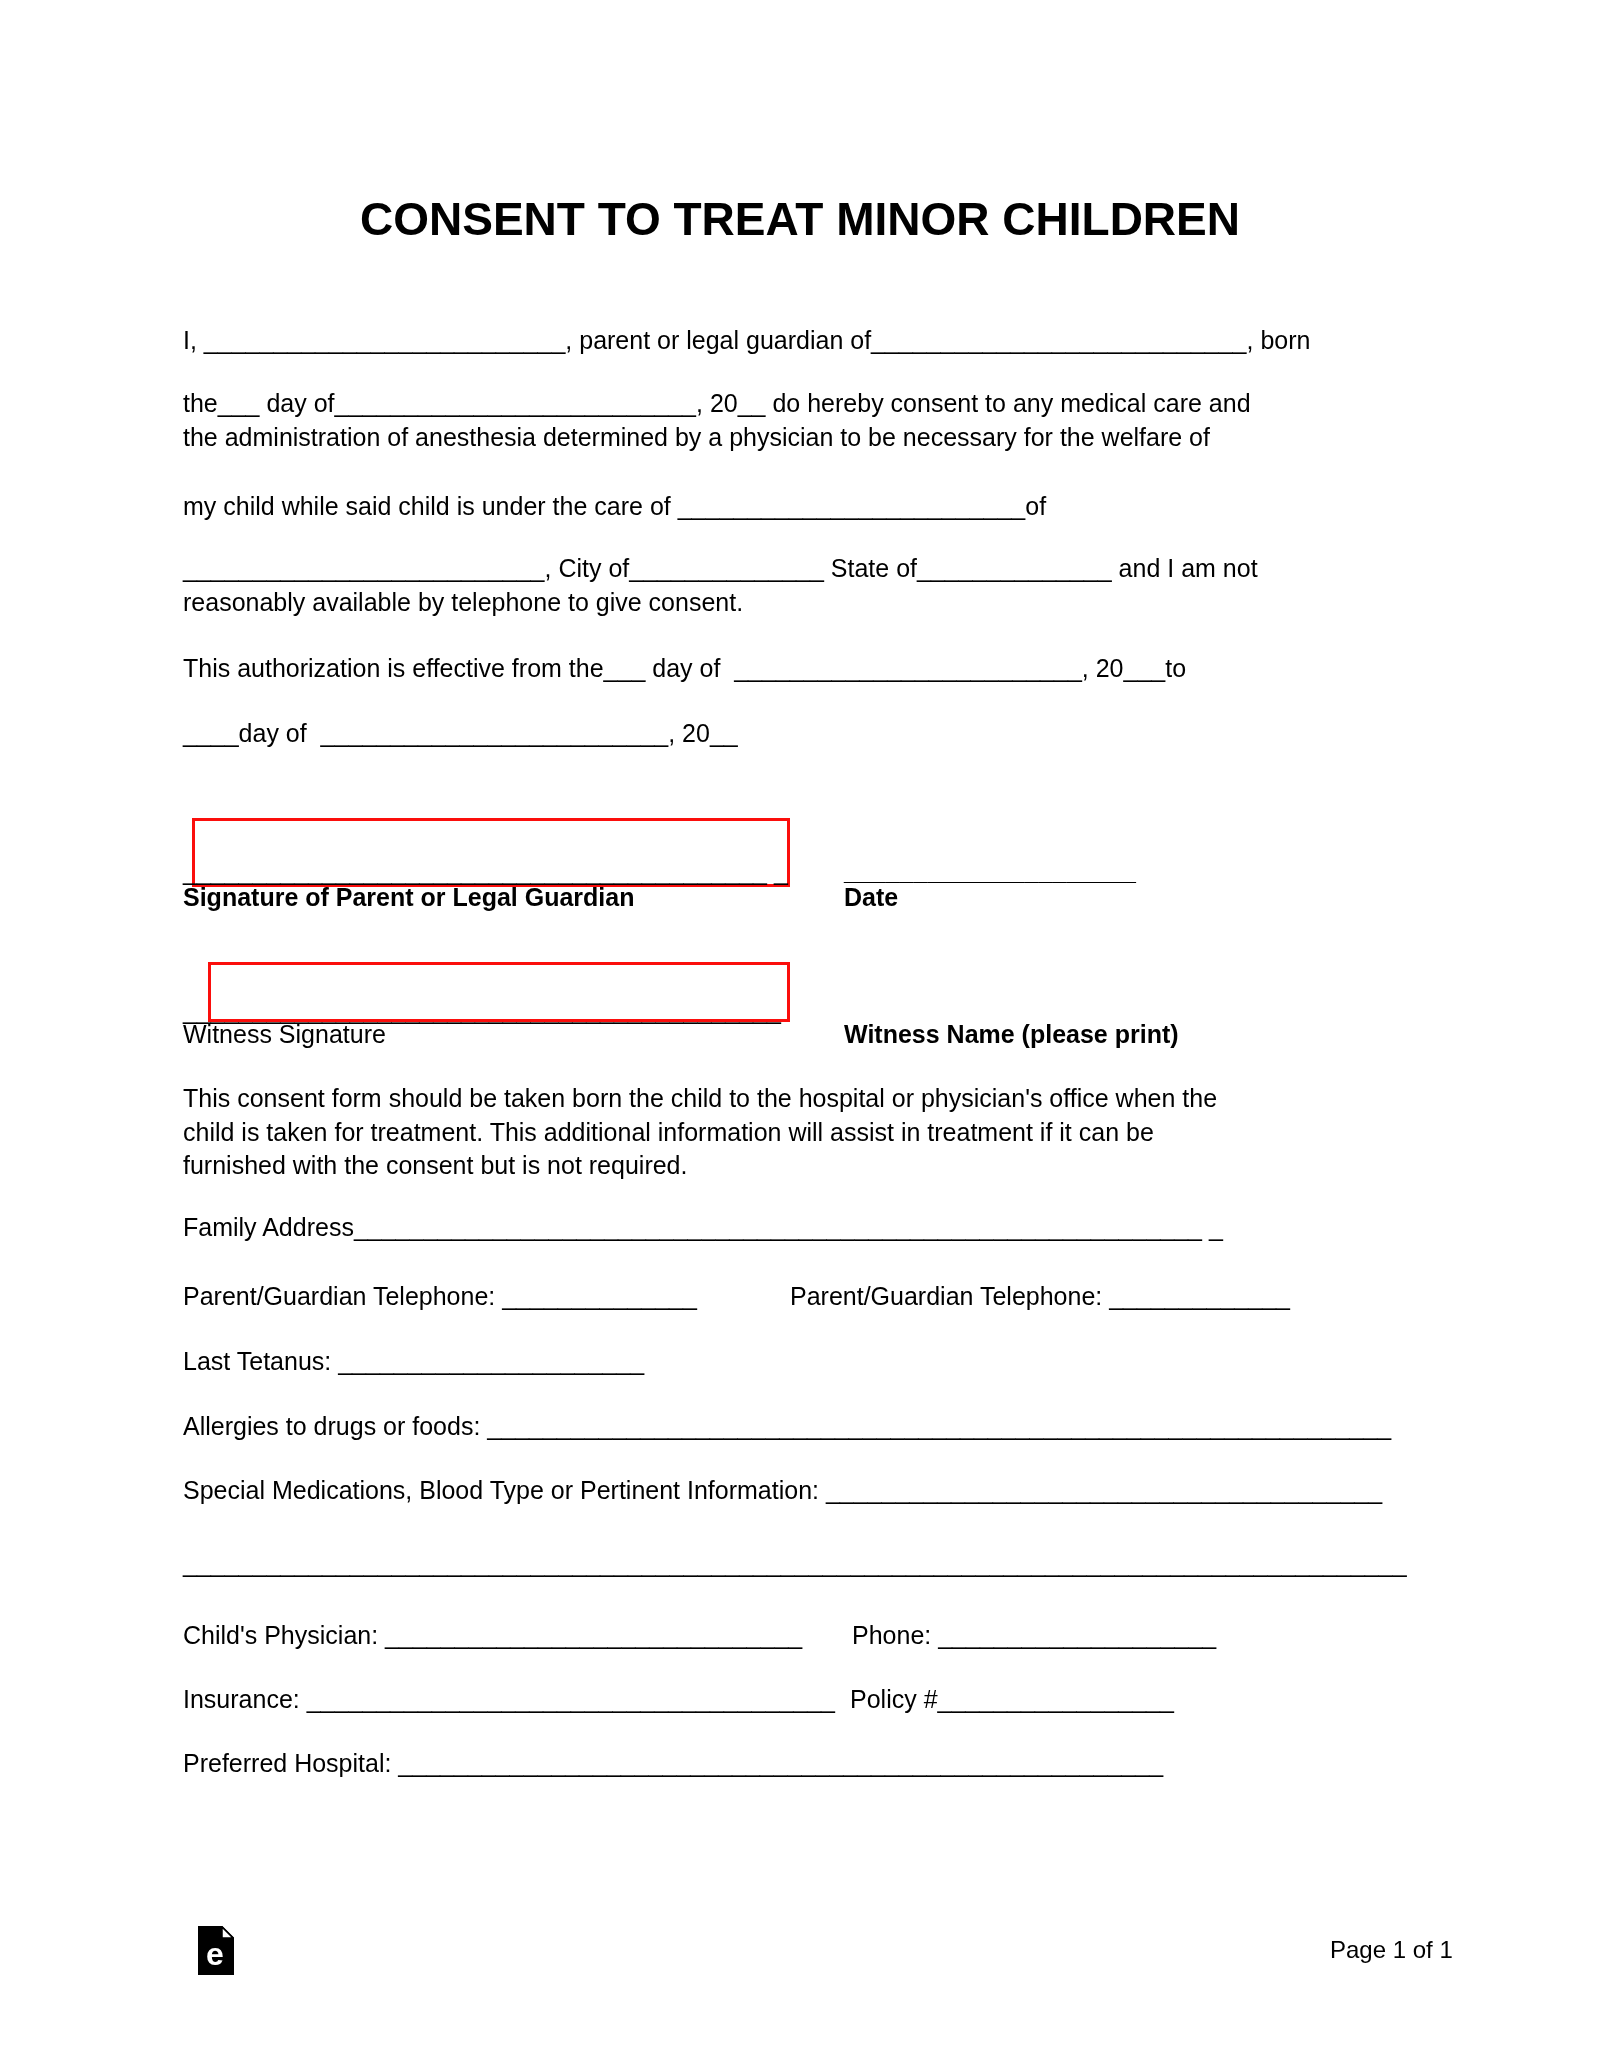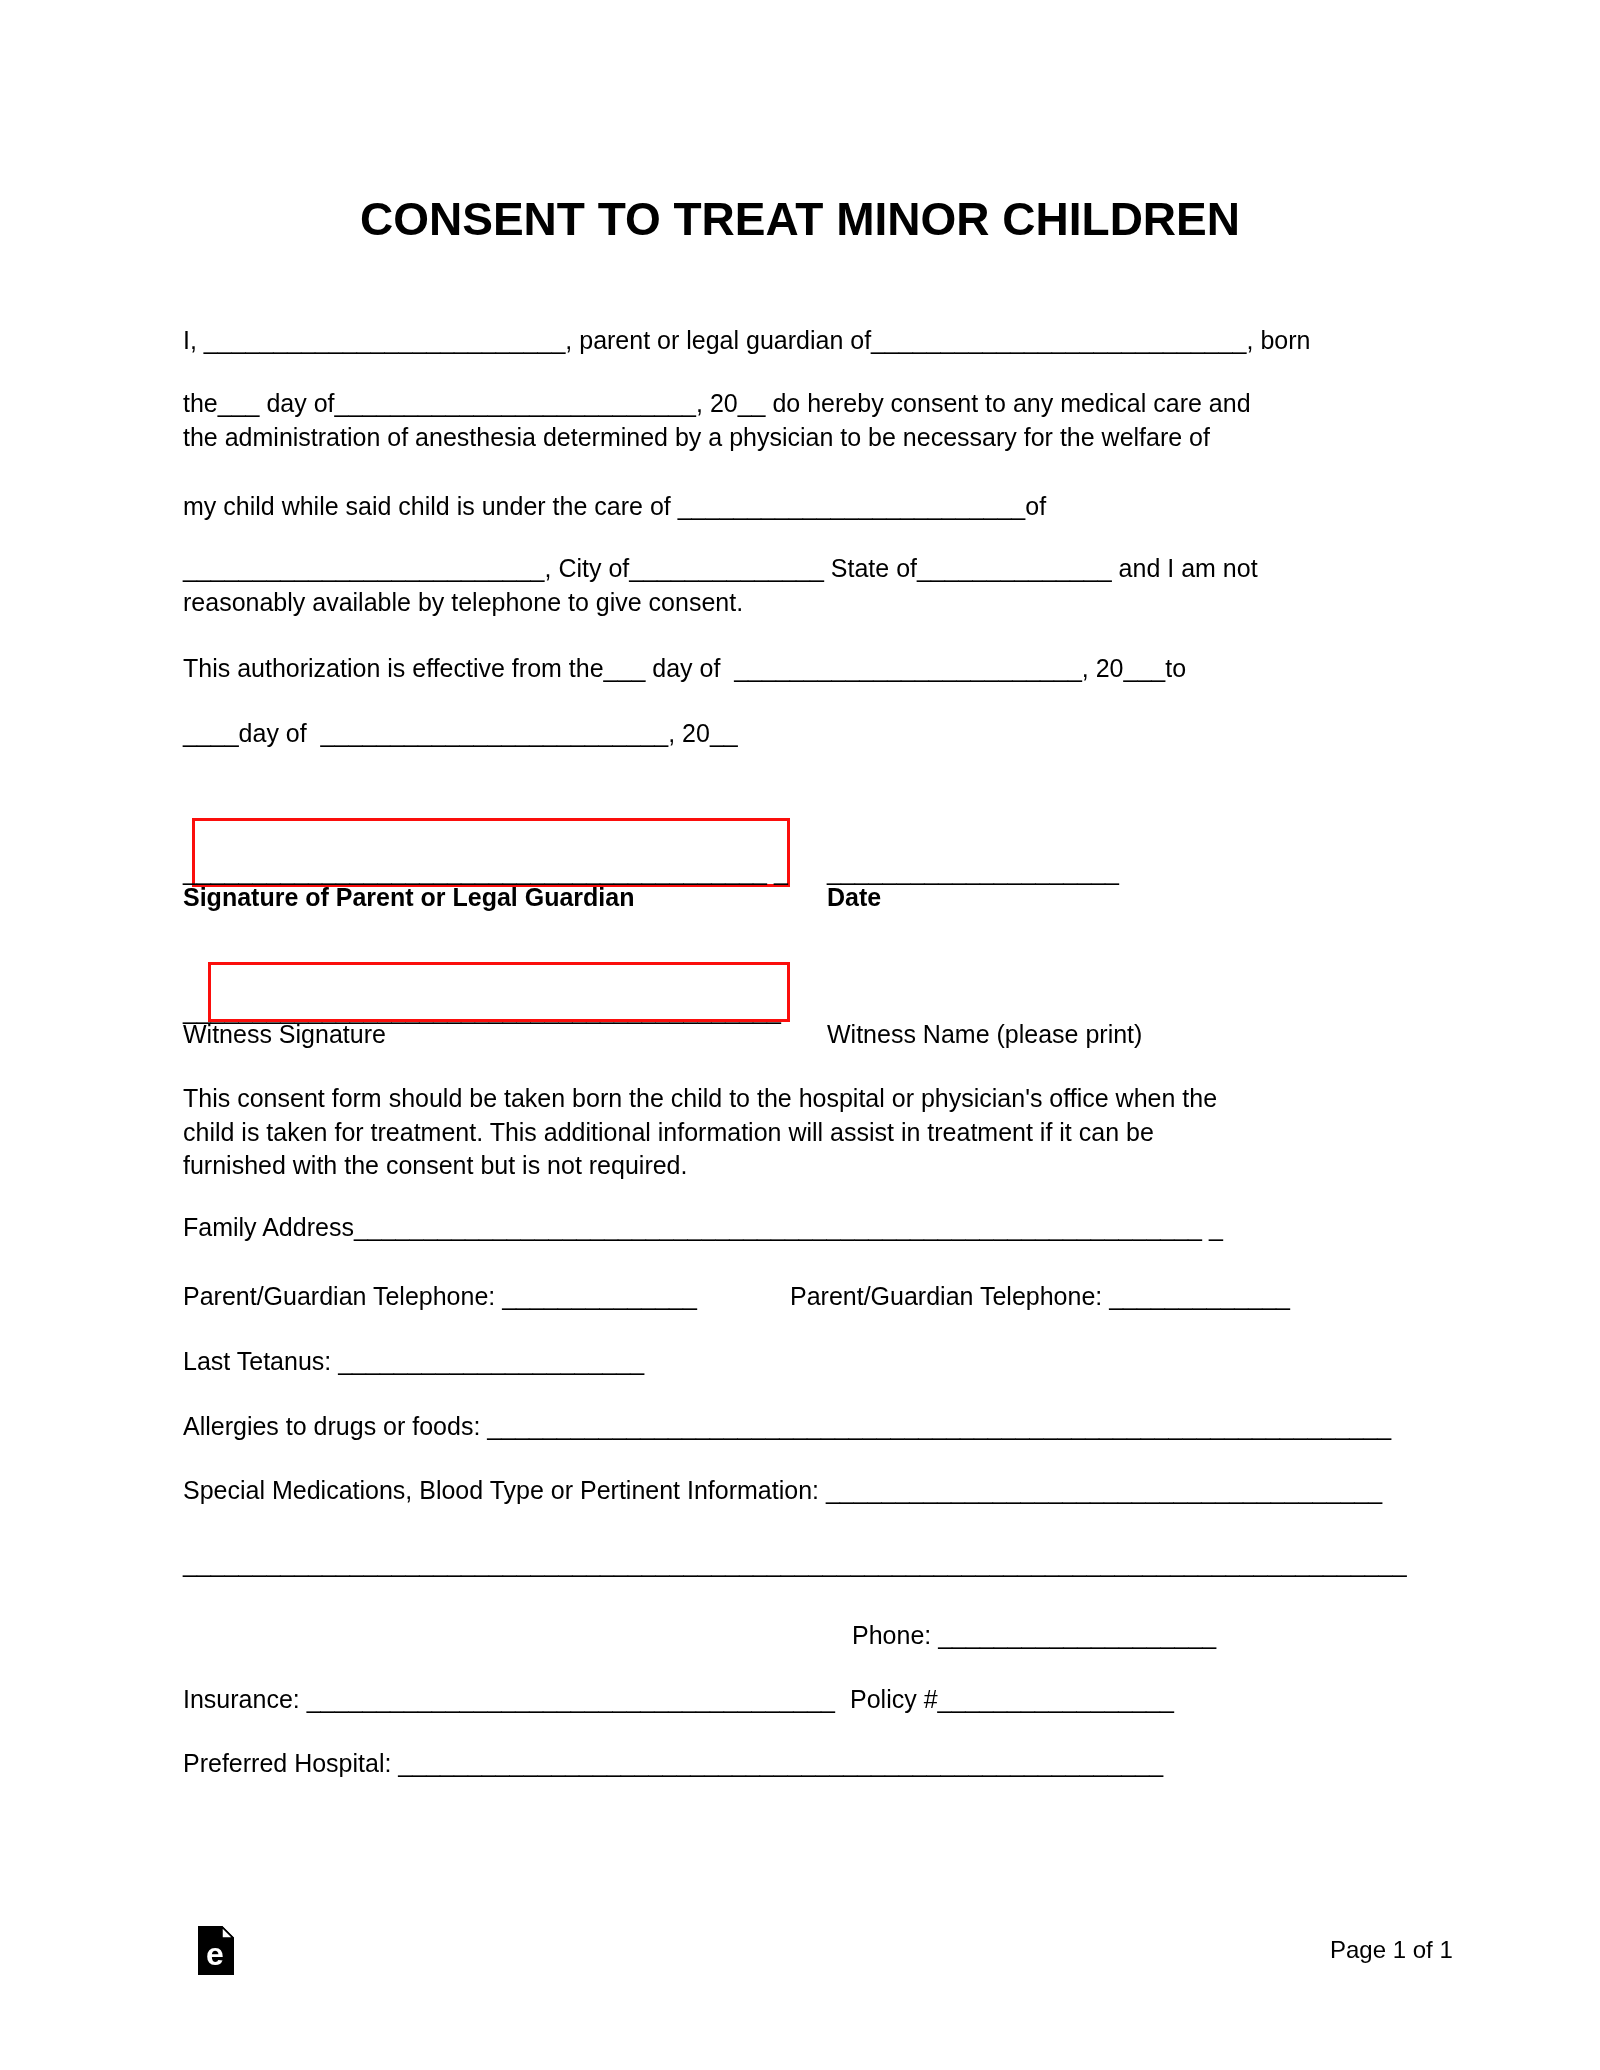--- a/index.html
+++ b/index.html
@@ -10,21 +10,21 @@
     background:var(--bg); color:var(--text);
     font-family:"Liberation Sans", sans-serif; font-size:25px; overflow:hidden;padding-left:28px;
   }
   .title {
     position:absolute; top:192px; left:0; width:1600px; text-align:center;
     font-size:46px; font-weight:bold; white-space:pre;
   }
   .line { position:absolute; left:183px; white-space:pre; line-height:33px; }
   .para { position:absolute; left:183px; white-space:pre; line-height:33.5px; }
   .bold { font-weight:bold;text-align:center; }
-  .colr { left:827px; }
+  .colr { left:844px;font-weight:bold; }
   .sig-box { position:absolute; border:3px solid var(--highlight); background:transparent; }
   .box-parent  { left:192px; top:818px; width:598px; height:69px; }
   .box-witness { left:208px; top:962px; width:582px; height:60px; }
   .logo { position:absolute; left:198px; top:1926px; width:36px; height:49px; }
   .pagenum { position:absolute; left:1330px; top:1936px; font-size:24px; white-space:pre; }
 </style>
 </head>
 <body>
 
 <div class="page">
@@ -56,20 +56,21 @@
   <div class="line" style="top:1280px">Parent/Guardian Telephone: ______________</div>
   <div class="line" style="top:1280px; left:790px">Parent/Guardian Telephone: _____________</div>
 
   <div class="line" style="top:1345px">Last Tetanus: ______________________</div>
 
   <div class="line" style="top:1410px">Allergies to drugs or foods: _________________________________________________________________</div>
 
   <div class="line" style="top:1474px">Special Medications, Blood Type or Pertinent Information: ________________________________________</div>
   <div class="line" style="top:1547px">________________________________________________________________________________________</div>
 
+  <div class="line" style="top:1619px">Child's Physician: ______________________________</div>
   <div class="line" style="top:1619px; left:852px">Phone: ____________________</div>
 
   <div class="line" style="top:1683px">Insurance: ______________________________________</div>
   <div class="line" style="top:1683px; left:850px">Policy #_________________</div>
 
   <div class="line" style="top:1747px">Preferred Hospital: _______________________________________________________</div>
 
   <div class="logo">
     <svg width="36" height="49" viewBox="0 0 36 49" xmlns="http://www.w3.org/2000/svg">
       <path d="M1 1 L24 1 L35 12 L35 48 L1 48 Z" fill="#000000" stroke="#000000" stroke-width="2"></path>

